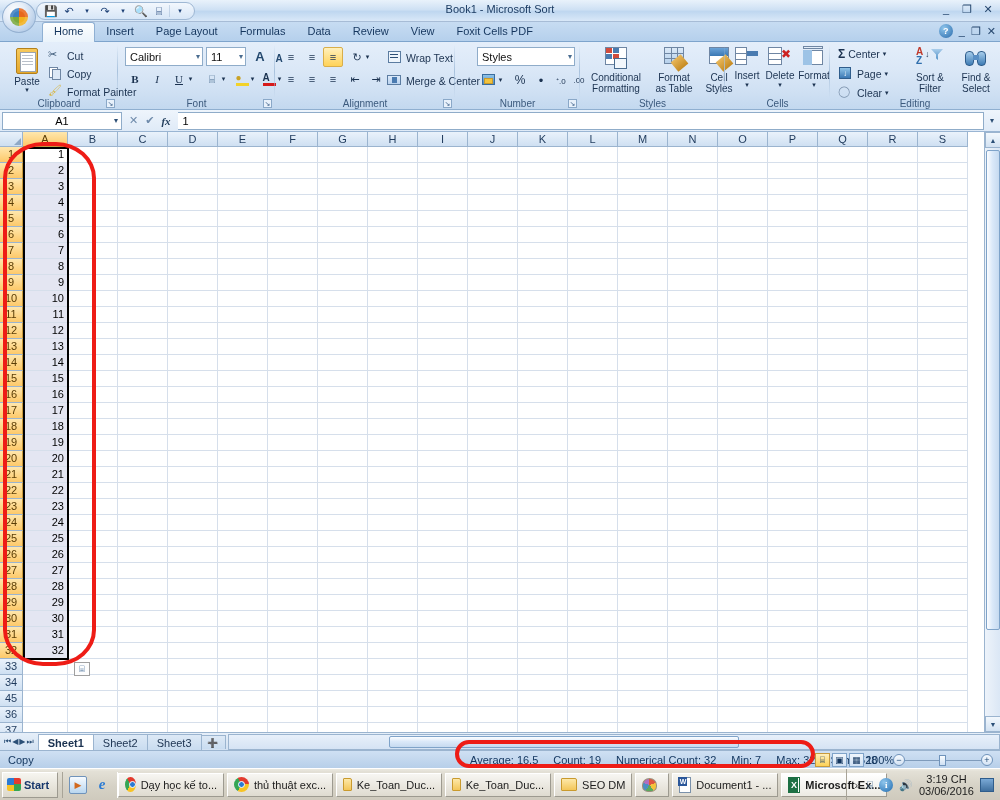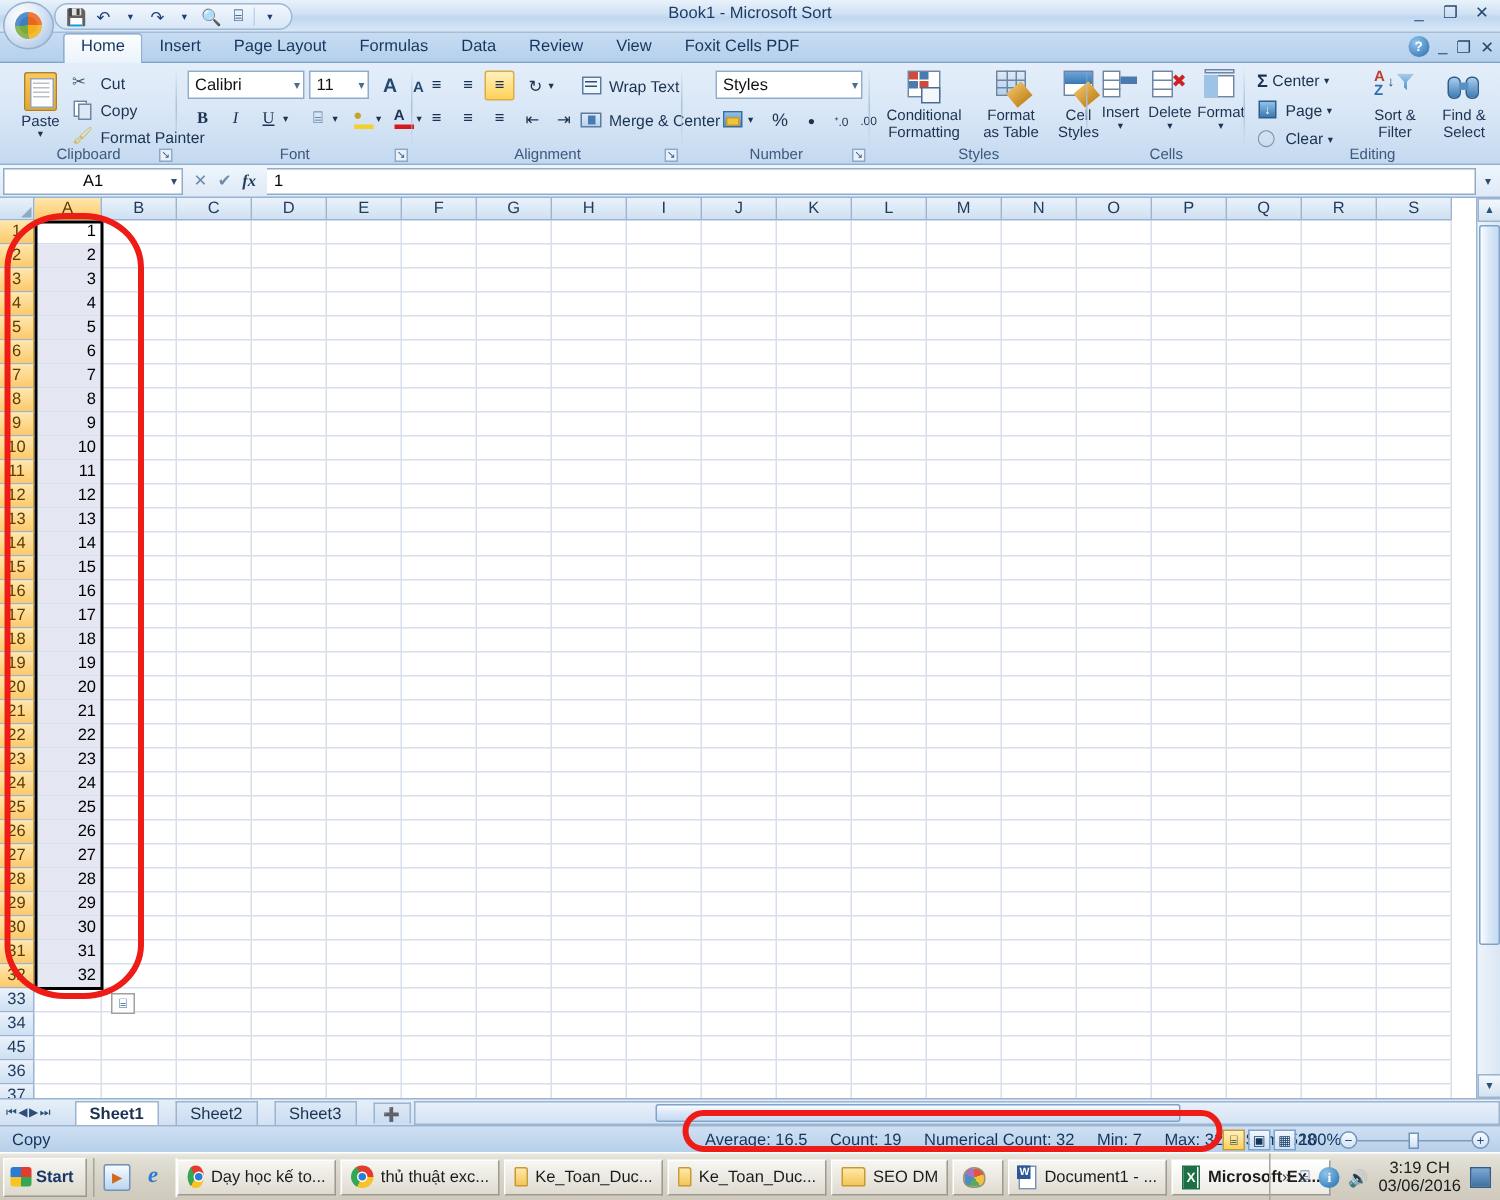--- a/index.html
+++ b/index.html
@@ -138,21 +138,21 @@
   .sbarrow { width:16px; height:16px; display:flex; align-items:center; justify-content:center;
              font-size:7px; color:#2b4f77; background:linear-gradient(to bottom,#f3f8fd,#d3e2f2); border:1px solid #9bb4cf;}
 
   
   .tabrow { position:absolute; left:0; top:732px; width:1000px; height:18px;
             background:linear-gradient(to bottom,#e6eff9,#d2e1f2); border-top:1px solid #9bb4cf;
             display:flex; align-items:center; }
   .navbtns { display:flex; gap:1px; padding:0 4px; color:#2b4f77; font-size:8px; align-items:center;}
   .stab { font-size:11px; padding:2px 9px 1px 9px; color:#1b3250;
           background:linear-gradient(to bottom,#dde9f6,#c9dcf0); border:1px solid #9bb4cf; border-bottom:none;
-          margin-right:-1px;margin-left:12px; }
+          margin-right:-1px; }
   .stab.active { background:#fff; font-weight:bold; border-color:#9bb4cf; }
   .hscrollzone { flex:1; height:16px; margin-left:3px; background:linear-gradient(to bottom,#e8f0fa,#d5e3f4);
                  border:1px solid #9bb4cf; position:relative; }
   .hthumb { position:absolute; left:160px; top:1px; width:350px; height:12px;
             background:linear-gradient(to bottom,#fcfdff,#dbe9f9 45%,#c6daf0); border:1px solid #7fa3c9; border-radius:2px;}
 
   
   .statusbar { position:absolute; left:0; top:750px; width:1000px; height:18px;
     background:linear-gradient(to bottom,#cfe0f3,#b7cfe9); border-top:1px solid #9bb4cf;
     display:flex; align-items:center; font-size:11px; color:#12355e; }

